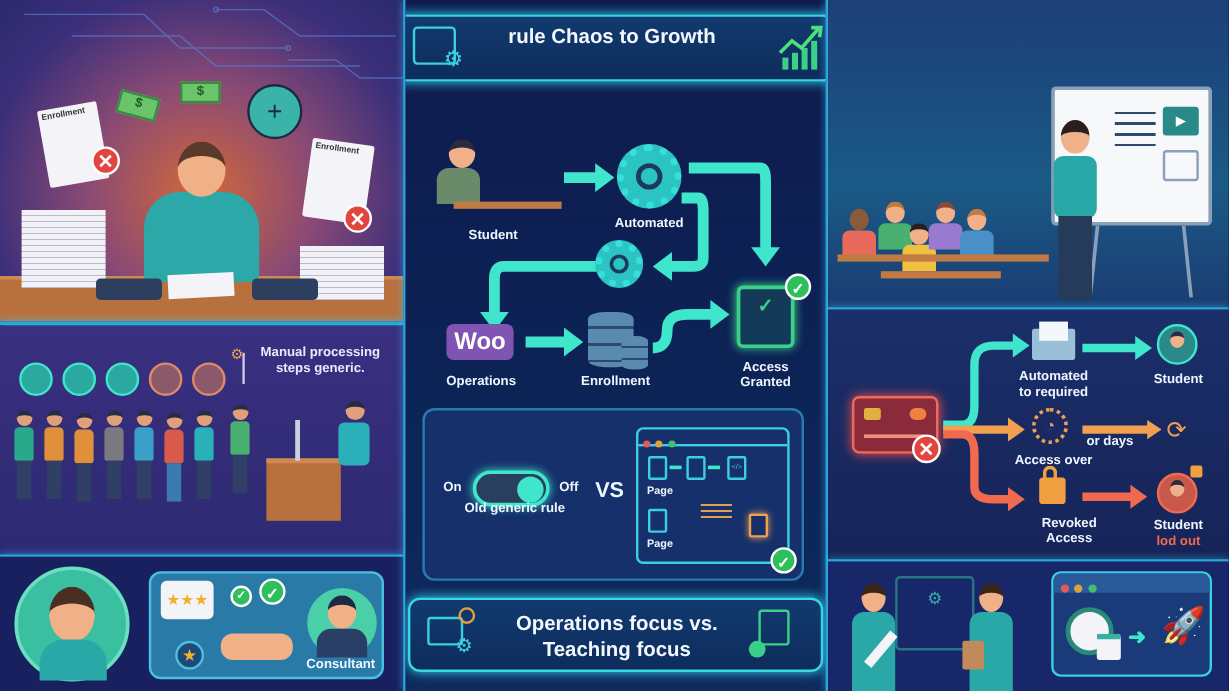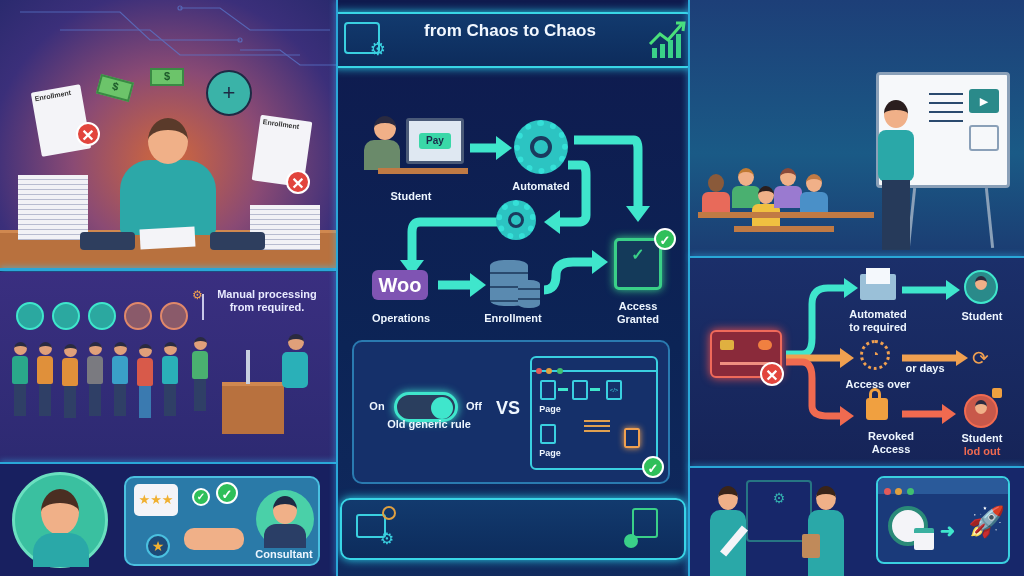--- a/index.html
+++ b/index.html
@@ -73,21 +73,21 @@
 <div class="panel" id="p-queue">
   <div class="circ" style="left:16px;top:30px;width:28px;height:28px;background:#2ba8a0;border:2px solid #3fe6cc"></div>
   <div class="circ" style="left:52px;top:30px;width:28px;height:28px;background:#2ba8a0;border:2px solid #3fe6cc"></div>
   <div class="circ" style="left:88px;top:30px;width:28px;height:28px;background:#2ba8a0;border:2px solid #3fe6cc"></div>
   <div class="circ" style="left:124px;top:30px;width:28px;height:28px;background:#8a5a6a;border:2px solid #e0886a"></div>
   <div class="circ" style="left:160px;top:30px;width:28px;height:28px;background:#8a5a6a;border:2px solid #e0886a"></div>
   <div style="position:absolute;left:192px;top:16px;color:#f0a050;font-size:12px">⚙</div>
   <div style="position:absolute;left:202px;top:22px;width:2px;height:26px;background:#c8c8e8"></div>
   <div class="lbl" style="left:212px;top:16px;width:110px;font-size:11px;color:#e8eaff">
     <div>Manual processing</div>
-    <div>from required.</div>
+    <div>steps generic.</div>
   </div>
 
   <div class="person" style="left:12px;top:70px">
       <div class="head"></div>
       <div class="body" style="background:#2aa88a"></div>
       <div class="legs"></div>
     </div>
   <div class="person" style="left:37px;top:70px">
       <div class="head"></div>
       <div class="body" style="background:#e0903a"></div>
@@ -153,35 +153,32 @@
 
 <div class="divider" style="left:336px;top:0;width:2px;height:576px"></div>
 
 <div class="panel" id="p-center">
 
   <div class="title-box" style="left:-10px;top:12px;width:368px;height:56px">
     <div style="position:absolute;left:14px;top:8px;width:36px;height:32px;border:2px solid #3ad0e0;border-radius:4px">
       <div style="position:absolute;right:-8px;bottom:-8px;color:#3ad0e0;font-size:18px">⚙</div>
     </div>
     <div class="title-text" style="left:60px;top:6px;width:240px">
-      <div>from Chaos to Chaos</div>
+      <div>rule Chaos to Growth</div>
     </div>
     <svg style="position:absolute;left:318px;top:6px" width="38" height="40">
       <rect x="4" y="28" width="5" height="10" fill="#3ad088"></rect>
         <rect x="12" y="24" width="5" height="14" fill="#3ad088"></rect>
         <rect x="20" y="20" width="5" height="18" fill="#3ad088"></rect>
         <rect x="28" y="14" width="5" height="24" fill="#3ad088"></rect>
       <path d="M2 24 L12 14 L20 20 L34 4" stroke="#4ae07a" stroke-width="3" fill="none"></path>
         <path d="M28 3 L36 3 L35 11" stroke="#4ae07a" stroke-width="3" fill="none"></path>
     </svg>
   </div>
 
-  <div style="position:absolute;left:68px;top:118px;width:58px;height:46px;background:#dfe8f2;border:3px solid #4a5a78;border-radius:3px">
-    <div style="position:absolute;left:10px;top:12px;width:32px;height:16px;background:#3ad8a8;border-radius:3px;color:#1a2a4a;font-size:10px;font-weight:bold;text-align:center;line-height:16px">Pay</div>
-  </div>
   <div class="circ" style="left:36px;top:116px;width:22px;height:24px;background:#f0b088;border-top:7px solid #2a2a40"></div>
   <div style="position:absolute;left:26px;top:140px;width:36px;height:30px;background:#6a8a6a;border-radius:10px 10px 0 0"></div>
   <div style="position:absolute;left:40px;top:168px;width:90px;height:6px;background:#c07a44"></div>
   <div class="lbl" style="left:38px;top:190px;width:70px">Student</div>
 
   <svg width="350" height="330" style="position:absolute;left:0;top:0">
     <defs>
         <filter id="g">
           <feGaussianBlur stdDeviation="2"></feGaussianBlur>
         </filter>
@@ -256,20 +253,22 @@
     </div>
     <div class="check" style="left:288px;top:114px">✓</div>
   </div>
 
   <div class="title-box" style="left:2px;top:498px;width:346px;height:62px">
     <div style="position:absolute;left:14px;top:14px;width:30px;height:24px;border:2px solid #3ad0e0;border-radius:3px">
       <div style="position:absolute;right:-10px;bottom:-12px;color:#3ad0e0;font-size:16px">⚙</div>
     </div>
     <div class="circ" style="left:40px;top:6px;width:14px;height:14px;border:2px solid #e0a040"></div>
     <div class="title-text" style="left:62px;top:9px;width:220px;font-size:17px;line-height:22px">
+      <div>Operations focus vs.</div>
+      <div>Teaching focus</div>
     </div>
     <div style="position:absolute;left:290px;top:8px;width:26px;height:30px;border:2px solid #3ad088;border-radius:3px"></div>
     <div class="circ" style="left:282px;top:34px;width:14px;height:14px;background:#3ad088"></div>
   </div>
 </div>
 
 <div class="divider" style="left:688px;top:0;width:2px;height:576px"></div>
 
 <div class="panel" id="p-class">
 

